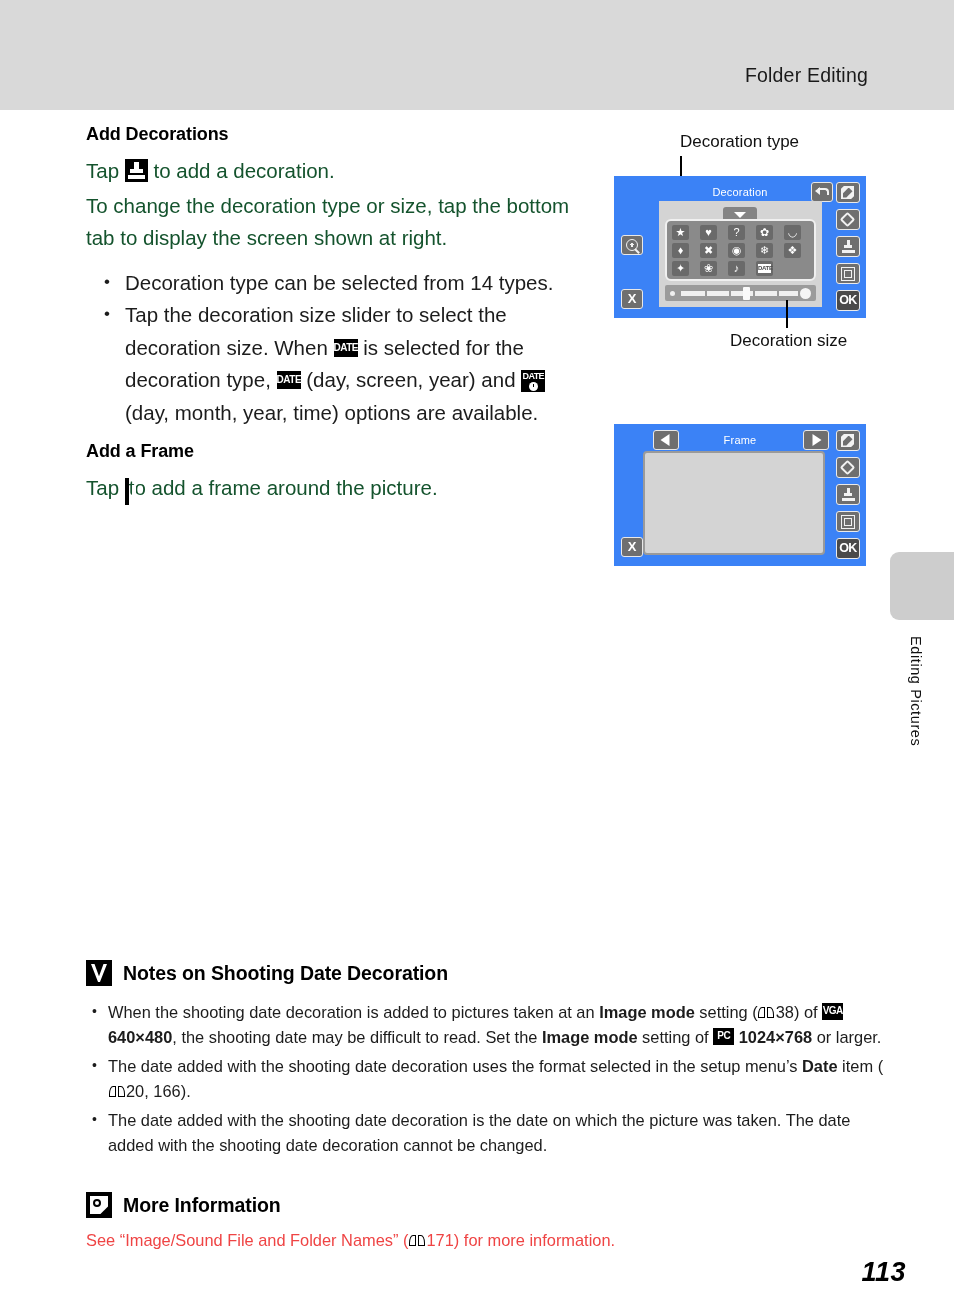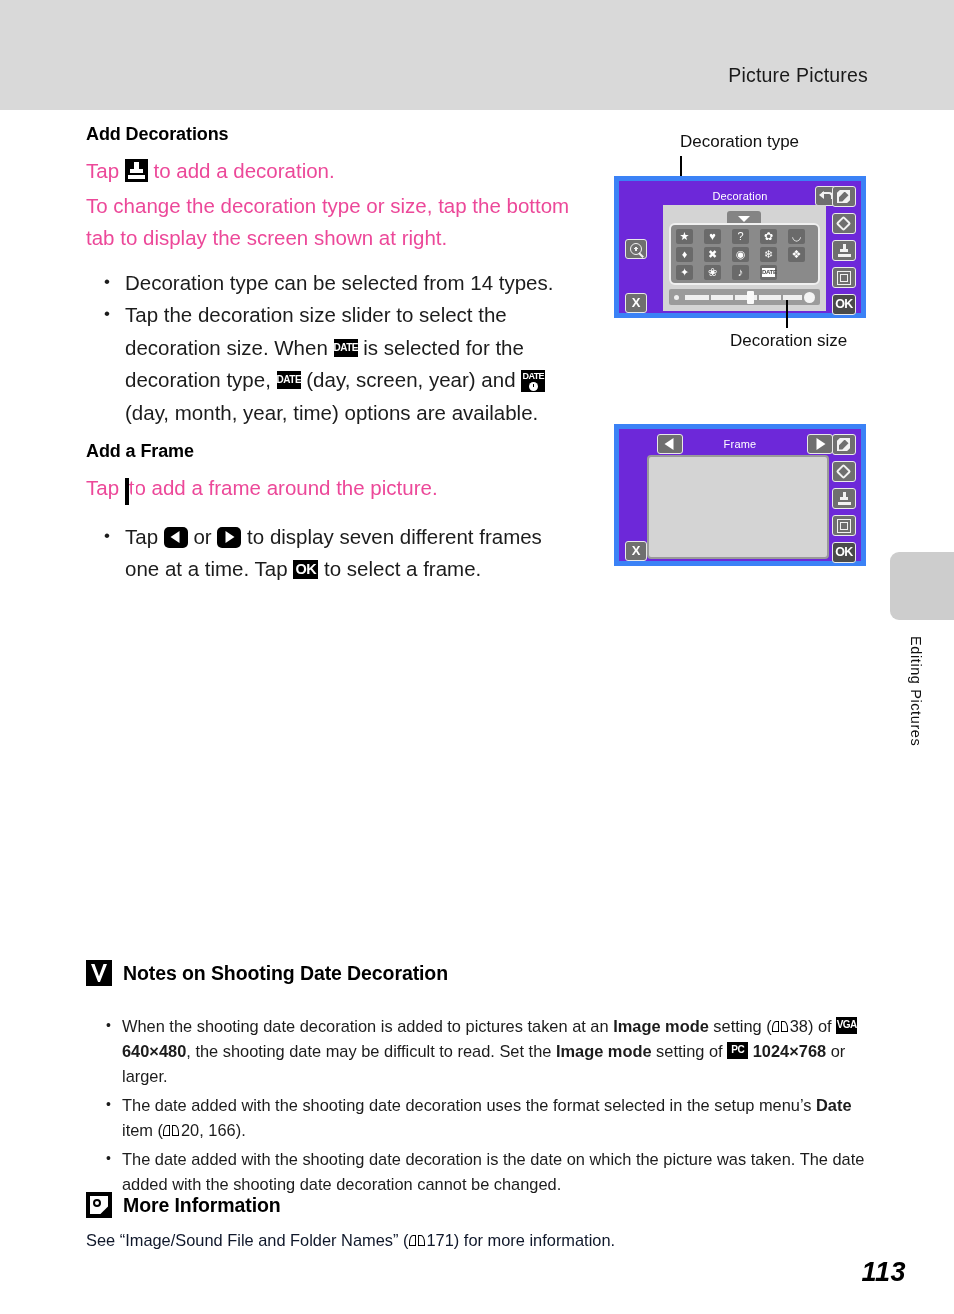--- a/index.html
+++ b/index.html
@@ -67,21 +67,21 @@
   }
   h2.sec {
     margin: 0 0 10px 0;
     font-size: 18px;
     font-weight: bold;
     letter-spacing: -0.1px;
   }
   .para {
     font-size: 20.5px;
     line-height: 32.5px;
-    color: #ec4899;
+    color: #14532d;
     margin: 0 0 2px 0;
     font-weight: 300;
   }
   ul.blist {
     list-style: none;
     margin: 12px;
     padding: 0;
   }
   ul.blist > li {
     position: relative;
@@ -227,22 +227,22 @@
     width: 7px; height: 11px;
     border: 1.4px solid #000;
     box-sizing: border-box;
   }
   .ic-book:before { left: 0.5px; border-top-left-radius: 4px 8px; }
   .ic-book:after  { right: 0.5px; border-top-right-radius: 4px 8px; }
 
   
   .shot {
     position: absolute;
-    background: #6d28d9;
-    border: 5px solid #3b82f6;
+    background: #3b82f6;
+    border: 1px solid #3b82f6;
     box-sizing: border-box;
   }
   #shot-decoration { left: 614px; top: 176px; width: 252px; height: 142px; }
   #shot-frame      { left: 614px; top: 424px; width: 252px; height: 142px; }
 
   .shot-title {
     position: absolute;
     left: 0; right: 0;
     top: 9px;
     text-align: center;
@@ -587,51 +587,51 @@
 
   .note-body {
     position: absolute;
     width: 800px;
     font-size: 16.4px;
     line-height: 25px;
     color: #1c1c1c;
   }
   .note-body ul {
     list-style: none;
-    margin: 14px; padding: 0;
+    margin: 0; padding: 0;
   }
   .note-body ul > li {
     position: relative;
     padding-left: 22px;
     margin-bottom: 4px;
   }
   .note-body ul > li:before {
     content: "\2022";
     position: absolute;
     left: 6px; top: -1px;
     font-size: 14px;
   }
   .note-body b { font-weight: bold; }
-  .plain-line { position: absolute; font-size: 16.4px; color: #0f172a; text-align: center; }
+  .plain-line { position: absolute; font-size: 16.4px; color: #ef4444; text-align: center; }
 
   .page-number {
     position: absolute;
     right: 48px;
     bottom: 26px;
     font-size: 27px;
     font-weight: bold;
     font-style: italic;
     letter-spacing: 0.5px;
   }
 </style>
 </head>
 <body>
 
 <div class="header-band"></div>
-<div class="header-title">Picture Pictures</div>
+<div class="header-title">Folder Editing</div>
 
 <div class="side-tab"></div>
 <div class="side-label">Editing Pictures</div>
 
 <div class="col-left">
 
   <h2 class="sec">Add Decorations</h2>
 
   <p class="para">
     <span>Tap</span>
@@ -655,31 +655,20 @@
   </ul>
 
   <h2 class="sec" style="">Add a Frame</h2>
 
   <p class="para">
     <span>Tap</span>
     <span class="ic-frame"><i></i></span>
     <span>to add a frame around the picture.</span>
   </p>
 
-  <ul class="blist">
-    <li>
-      <span>Tap</span>
-      <span class="ic ic-arrow left"><i></i></span>
-      <span>or</span>
-      <span class="ic ic-arrow right"><i></i></span>
-      <span>to display seven different frames one at a time. Tap</span>
-      <span class="ic ic-ok">OK</span>
-      <span>to select a frame.</span>
-    </li>
-  </ul>
 </div>
 
 <div class="callout-text" style="left:680px; top:132px;">Decoration type</div>
 <div class="callout-line" style="left:680px; top:156px; width:1.6px; height:92px;"></div>
 
 <div class="shot" id="shot-decoration">
   <div class="shot-title">Decoration</div>
 
   <div class="scr-btn" style="left:196px; top:5px;">
     <span class="g-undo"></span>

